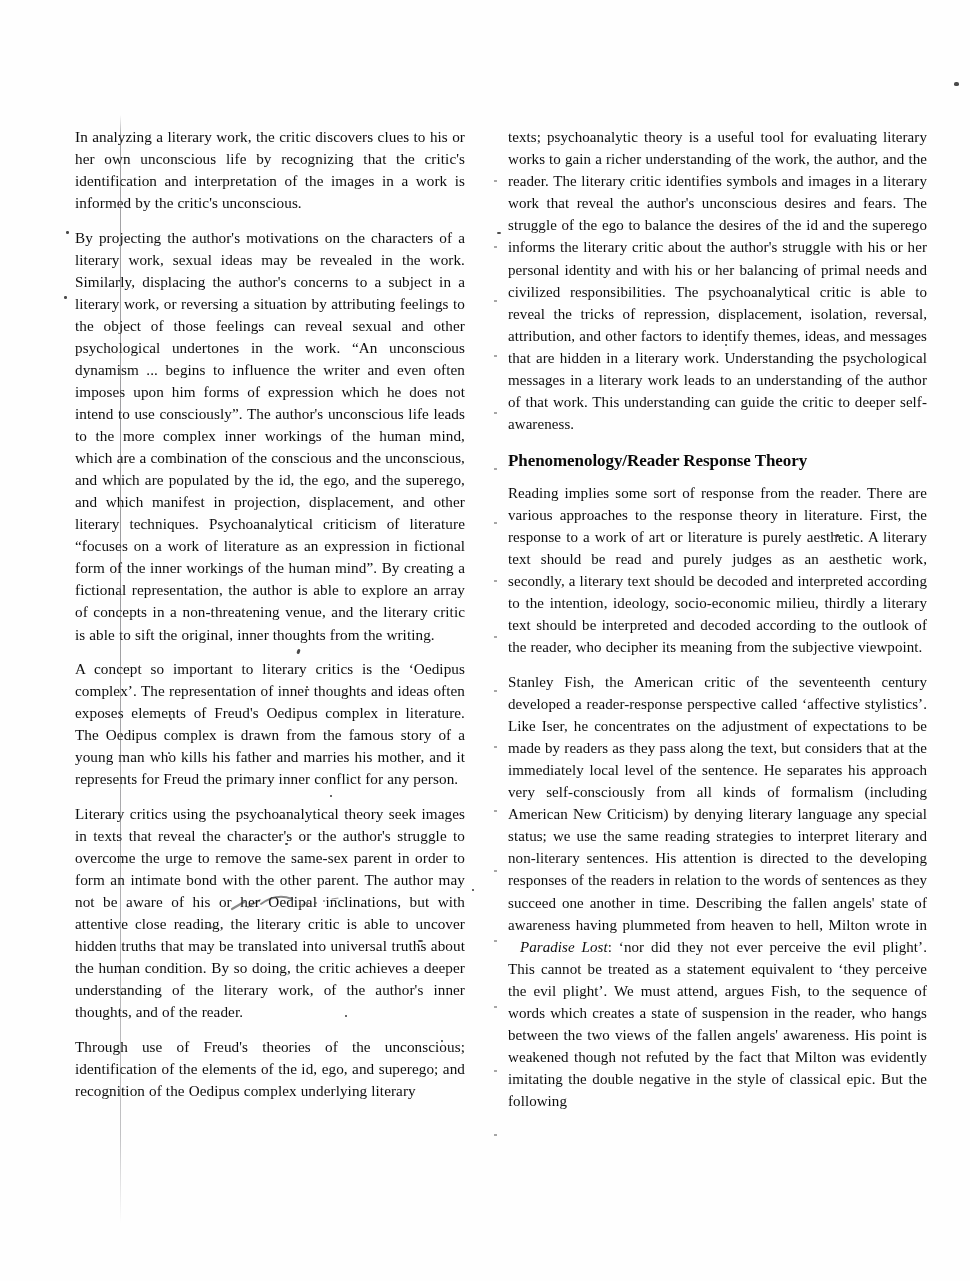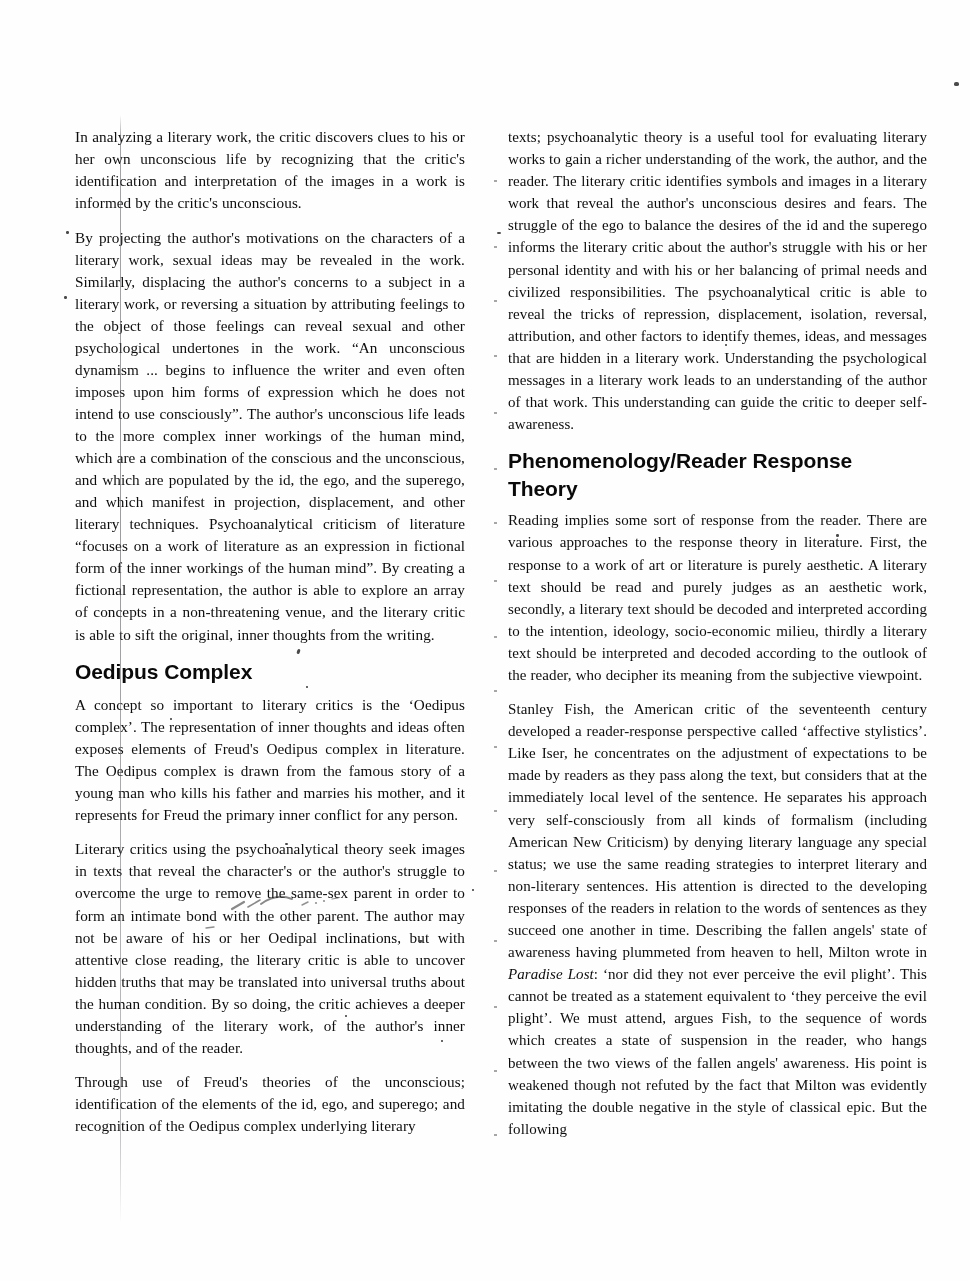--- a/index.html
+++ b/index.html
@@ -61,32 +61,32 @@
     word-spacing: 0.01em;
     hyphens: none;
   }
   .column.right p.para {
     font-size: 15.0px;
     line-height: 22.1px;
     margin-bottom: 12px;
   }
 
   h2.heading {
-    font-family: Liberation Sans, sans-serif;
-    font-size: 21px;
+    font-family: Liberation Serif, serif;
+    font-size: 17px;
     line-height: 27.5px;
     font-weight: 700;
     letter-spacing: -0.004em;
     margin: 4px 0 8px 0;
     color: #0a0a0a;
     text-align: left;
   }
   h2.heading.two-line { margin: 6px 0 7px 0; }
 
-  em.ital { font-style: italic; }
+  em.ital { font-style: italic; margin-left: 12px; }
 
   
   #scanline {
     position: absolute;
     left: 120px;
     top: 115px;
     width: 1px;
     height: 1108px;
     background: linear-gradient(to bottom,
         rgba(90,90,95,0.00) 0%,
@@ -133,21 +133,20 @@
   <div id="paper-tone"></div>
 
   <div id="columns">
 
     <div class="column left">
 
       <p class="para">In analyzing a literary work, the critic discovers clues to his or her own unconscious life by recognizing that the critic's identification and interpretation of the images in a work is informed by the critic's unconscious.</p>
 
       <p class="para">By projecting the author's motivations on the characters of a literary work, sexual ideas may be revealed in the work. Similarly, displacing the author's concerns to a subject in a literary work, or reversing a situation by attributing feelings to the object of those feelings can reveal sexual and other psychological undertones in the work. “An unconscious dynamism ... begins to influence the writer and even often imposes upon him forms of expression which he does not intend to use consciously”. The author's unconscious life leads to the more complex inner workings of the human mind, which are a combination of the conscious and the unconscious, and which are populated by the id, the ego, and the superego, and which manifest in projection, displacement, and other literary techniques. Psychoanalytical criticism of literature “focuses on a work of literature as an expression in fictional form of the inner workings of the human mind”. By creating a fictional representation, the author is able to explore an array of concepts in a non-threatening venue, and the literary critic is able to sift the original, inner thoughts from the writing.</p>
 
-      <h2 class="heading">Oedipus Complex</h2>
 
       <p class="para">A concept so important to literary critics is the ‘Oedipus complex’. The representation of inner thoughts and ideas often exposes elements of Freud's Oedipus complex in literature. The Oedipus complex is drawn from the famous story of a young man who kills his father and marries his mother, and it represents for Freud the primary inner conflict for any person.</p>
 
 
       <p class="para">Literary critics using the psychoanalytical theory seek images in texts that reveal the character's or the author's struggle to overcome the urge to remove the same-sex parent in order to form an intimate bond with the other parent. The author may not be aware of his or her Oedipal inclinations, but with attentive close reading, the literary critic is able to uncover hidden truths that may be translated into universal truths about the human condition. By so doing, the critic achieves a deeper understanding of the literary work, of the author's inner thoughts, and of the reader.</p>
 
       <p class="para">Through use of Freud's theories of the unconscious; identification of the elements of the id, ego, and superego; and recognition of the Oedipus complex underlying literary</p>
 
     </div>
 

